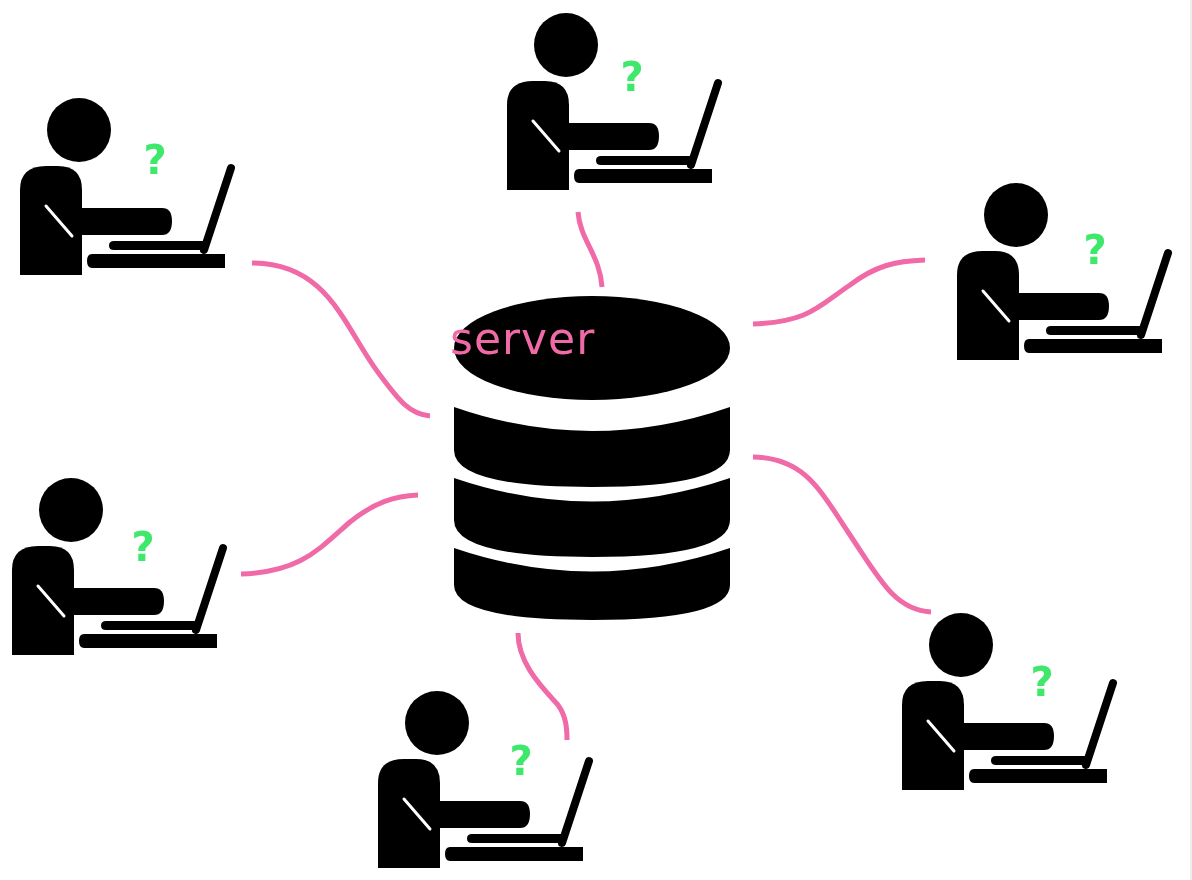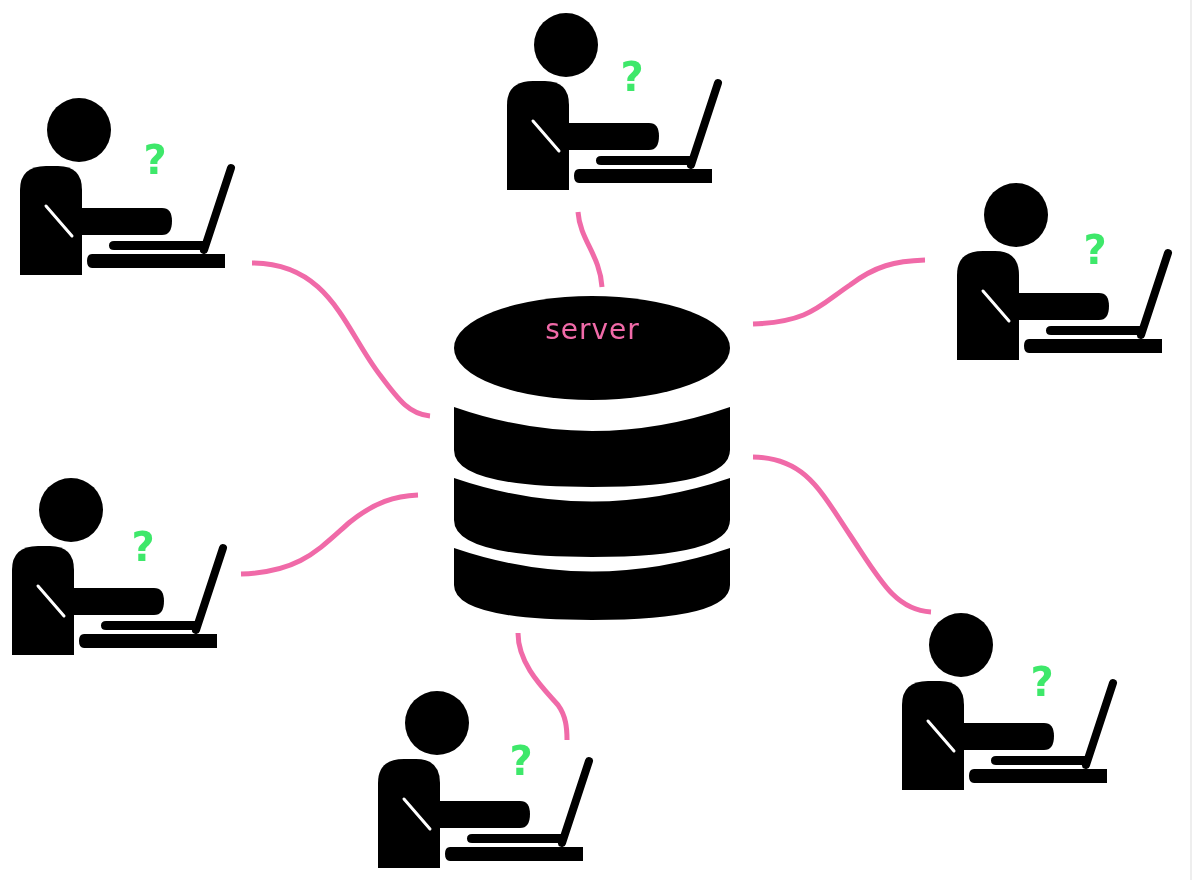--- a/index.html
+++ b/index.html
@@ -53,23 +53,22 @@
       top: 295px;
       width: 285px;
       height: 325px;
     }
     .server svg { width: 285px; height: 325px; display: block; }
     .server-label {
       position: absolute;
       left: 0;
       top: 18px;
       width: 285px;
-      text-align: center;
       font-family: "DejaVu Sans", sans-serif;
-      font-size: 28px;
+      font-size: 44px;
       letter-spacing: 1px;
       color: #f06aa8;
     }
   </style>
 </head>
 <body>
 
 <div class="canvas">
 
   <svg class="connectors" viewBox="0 0 1192 880">

